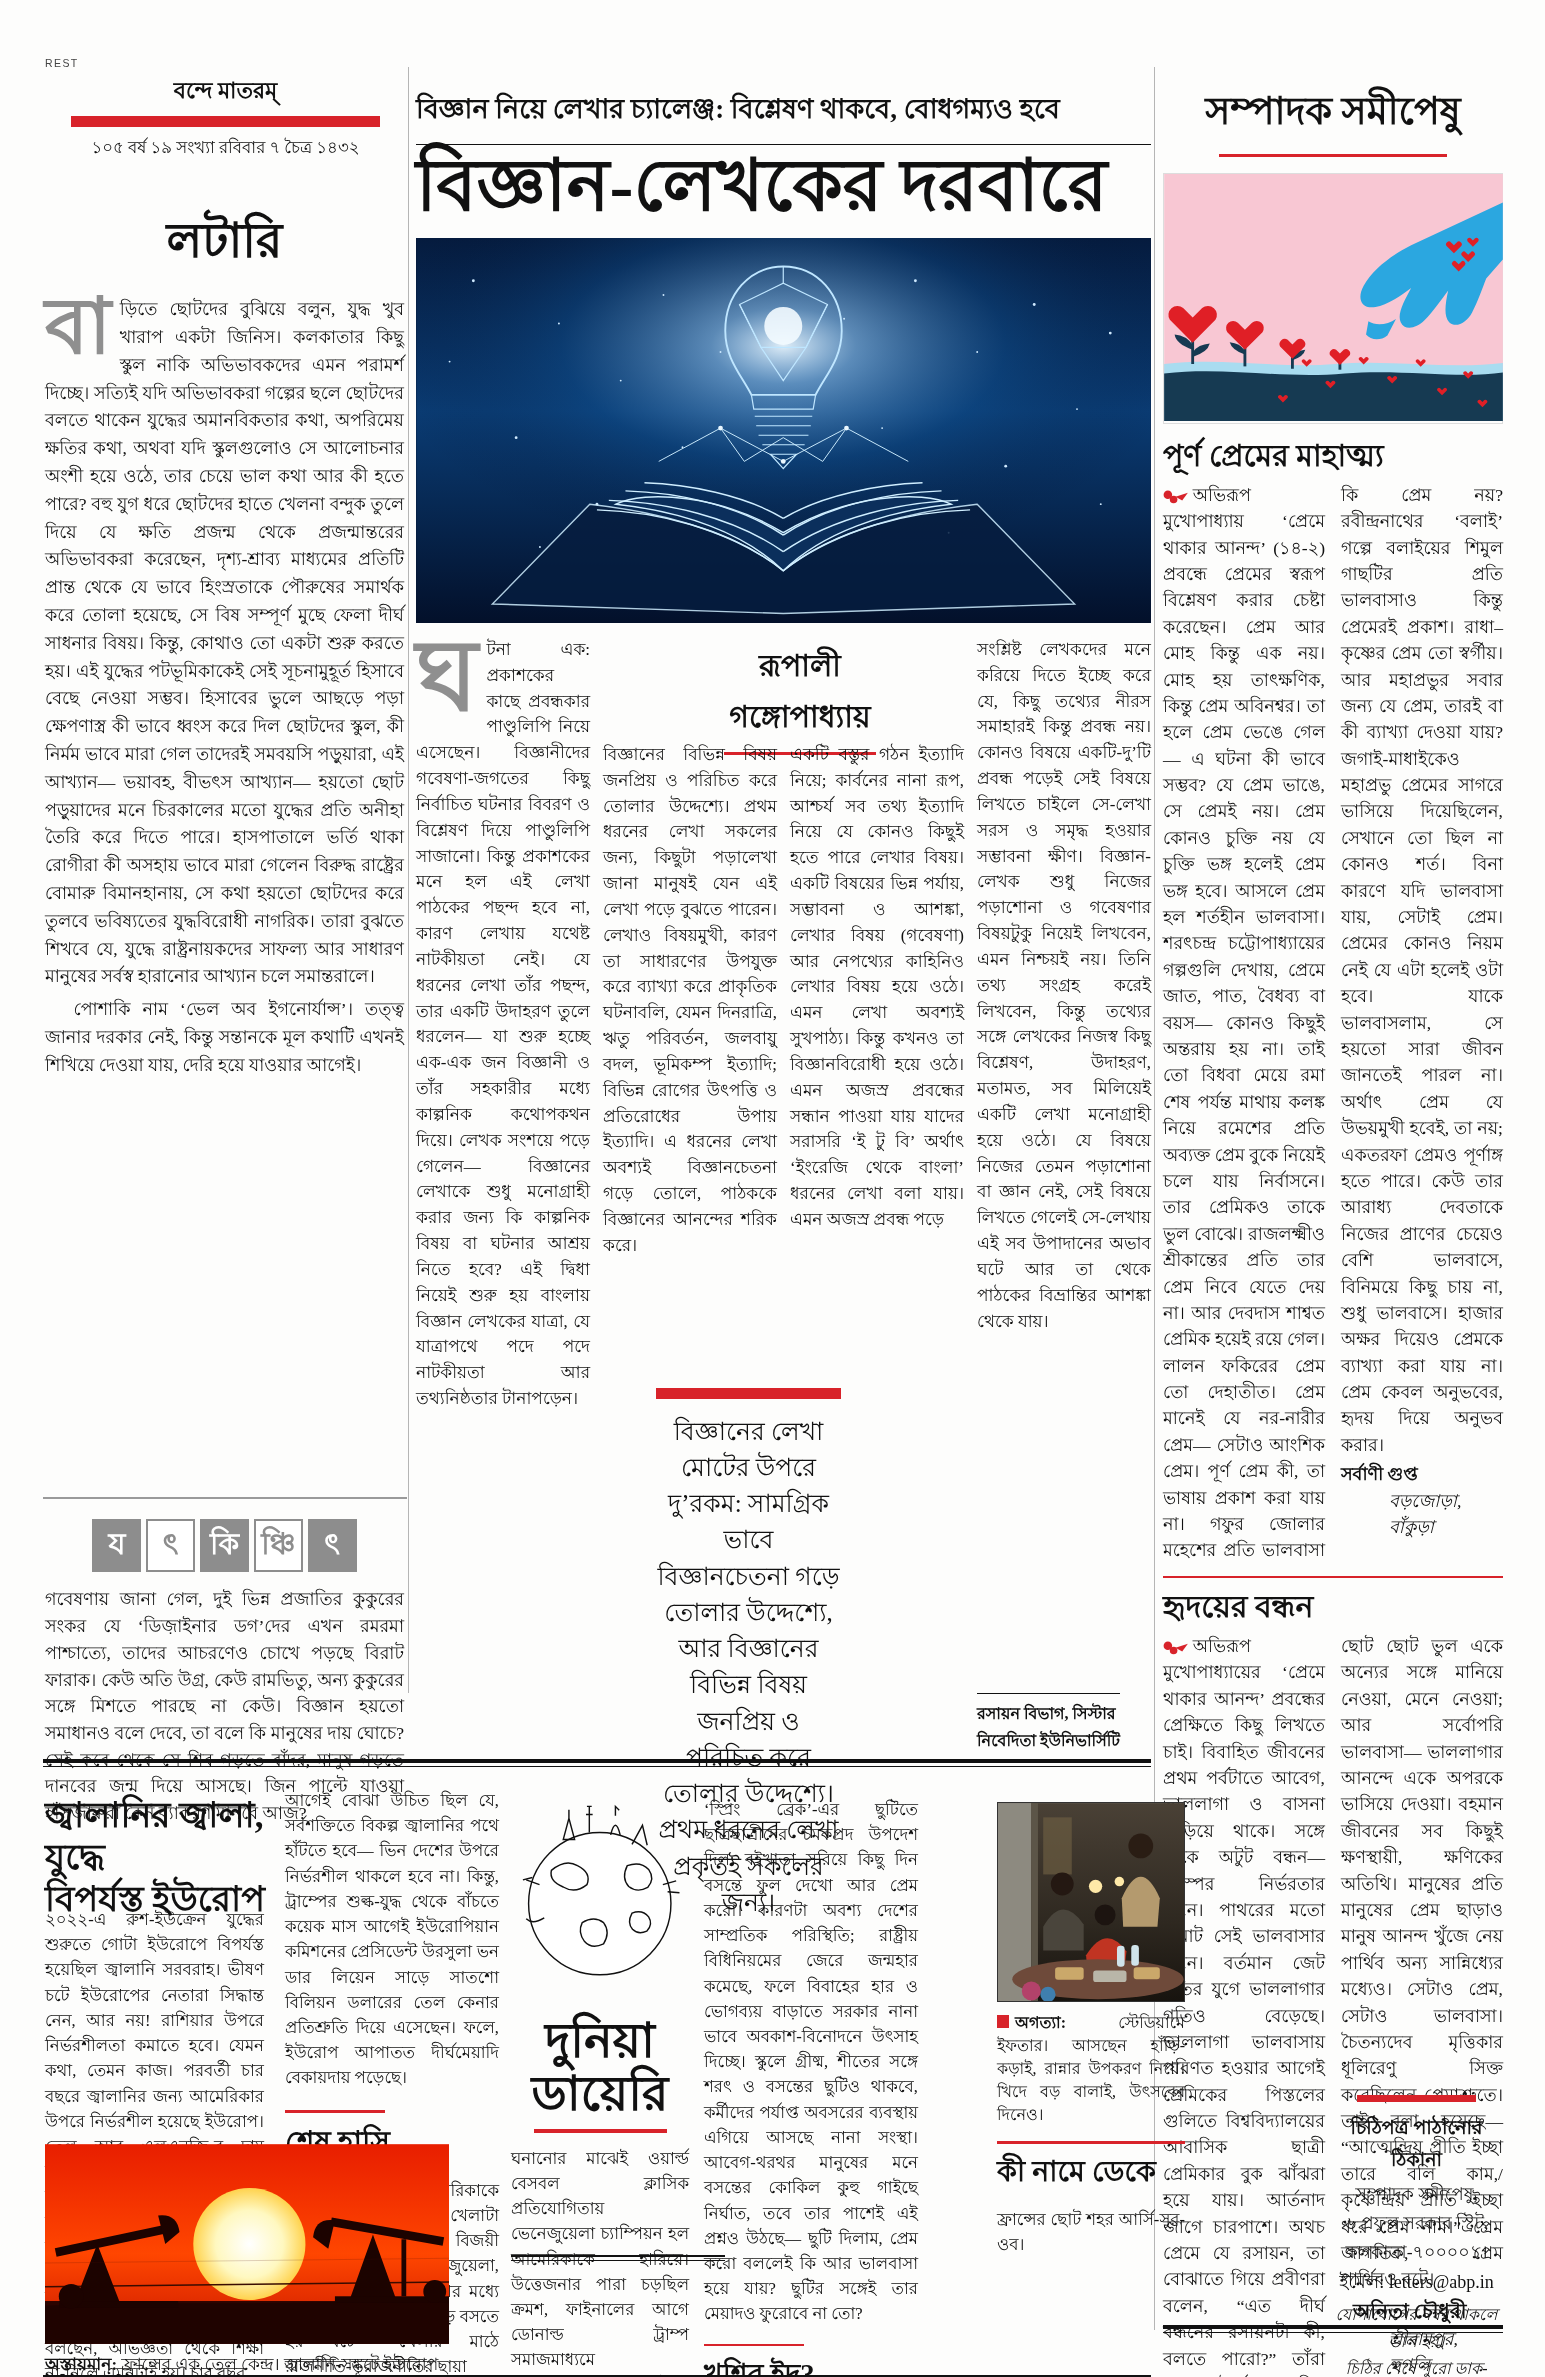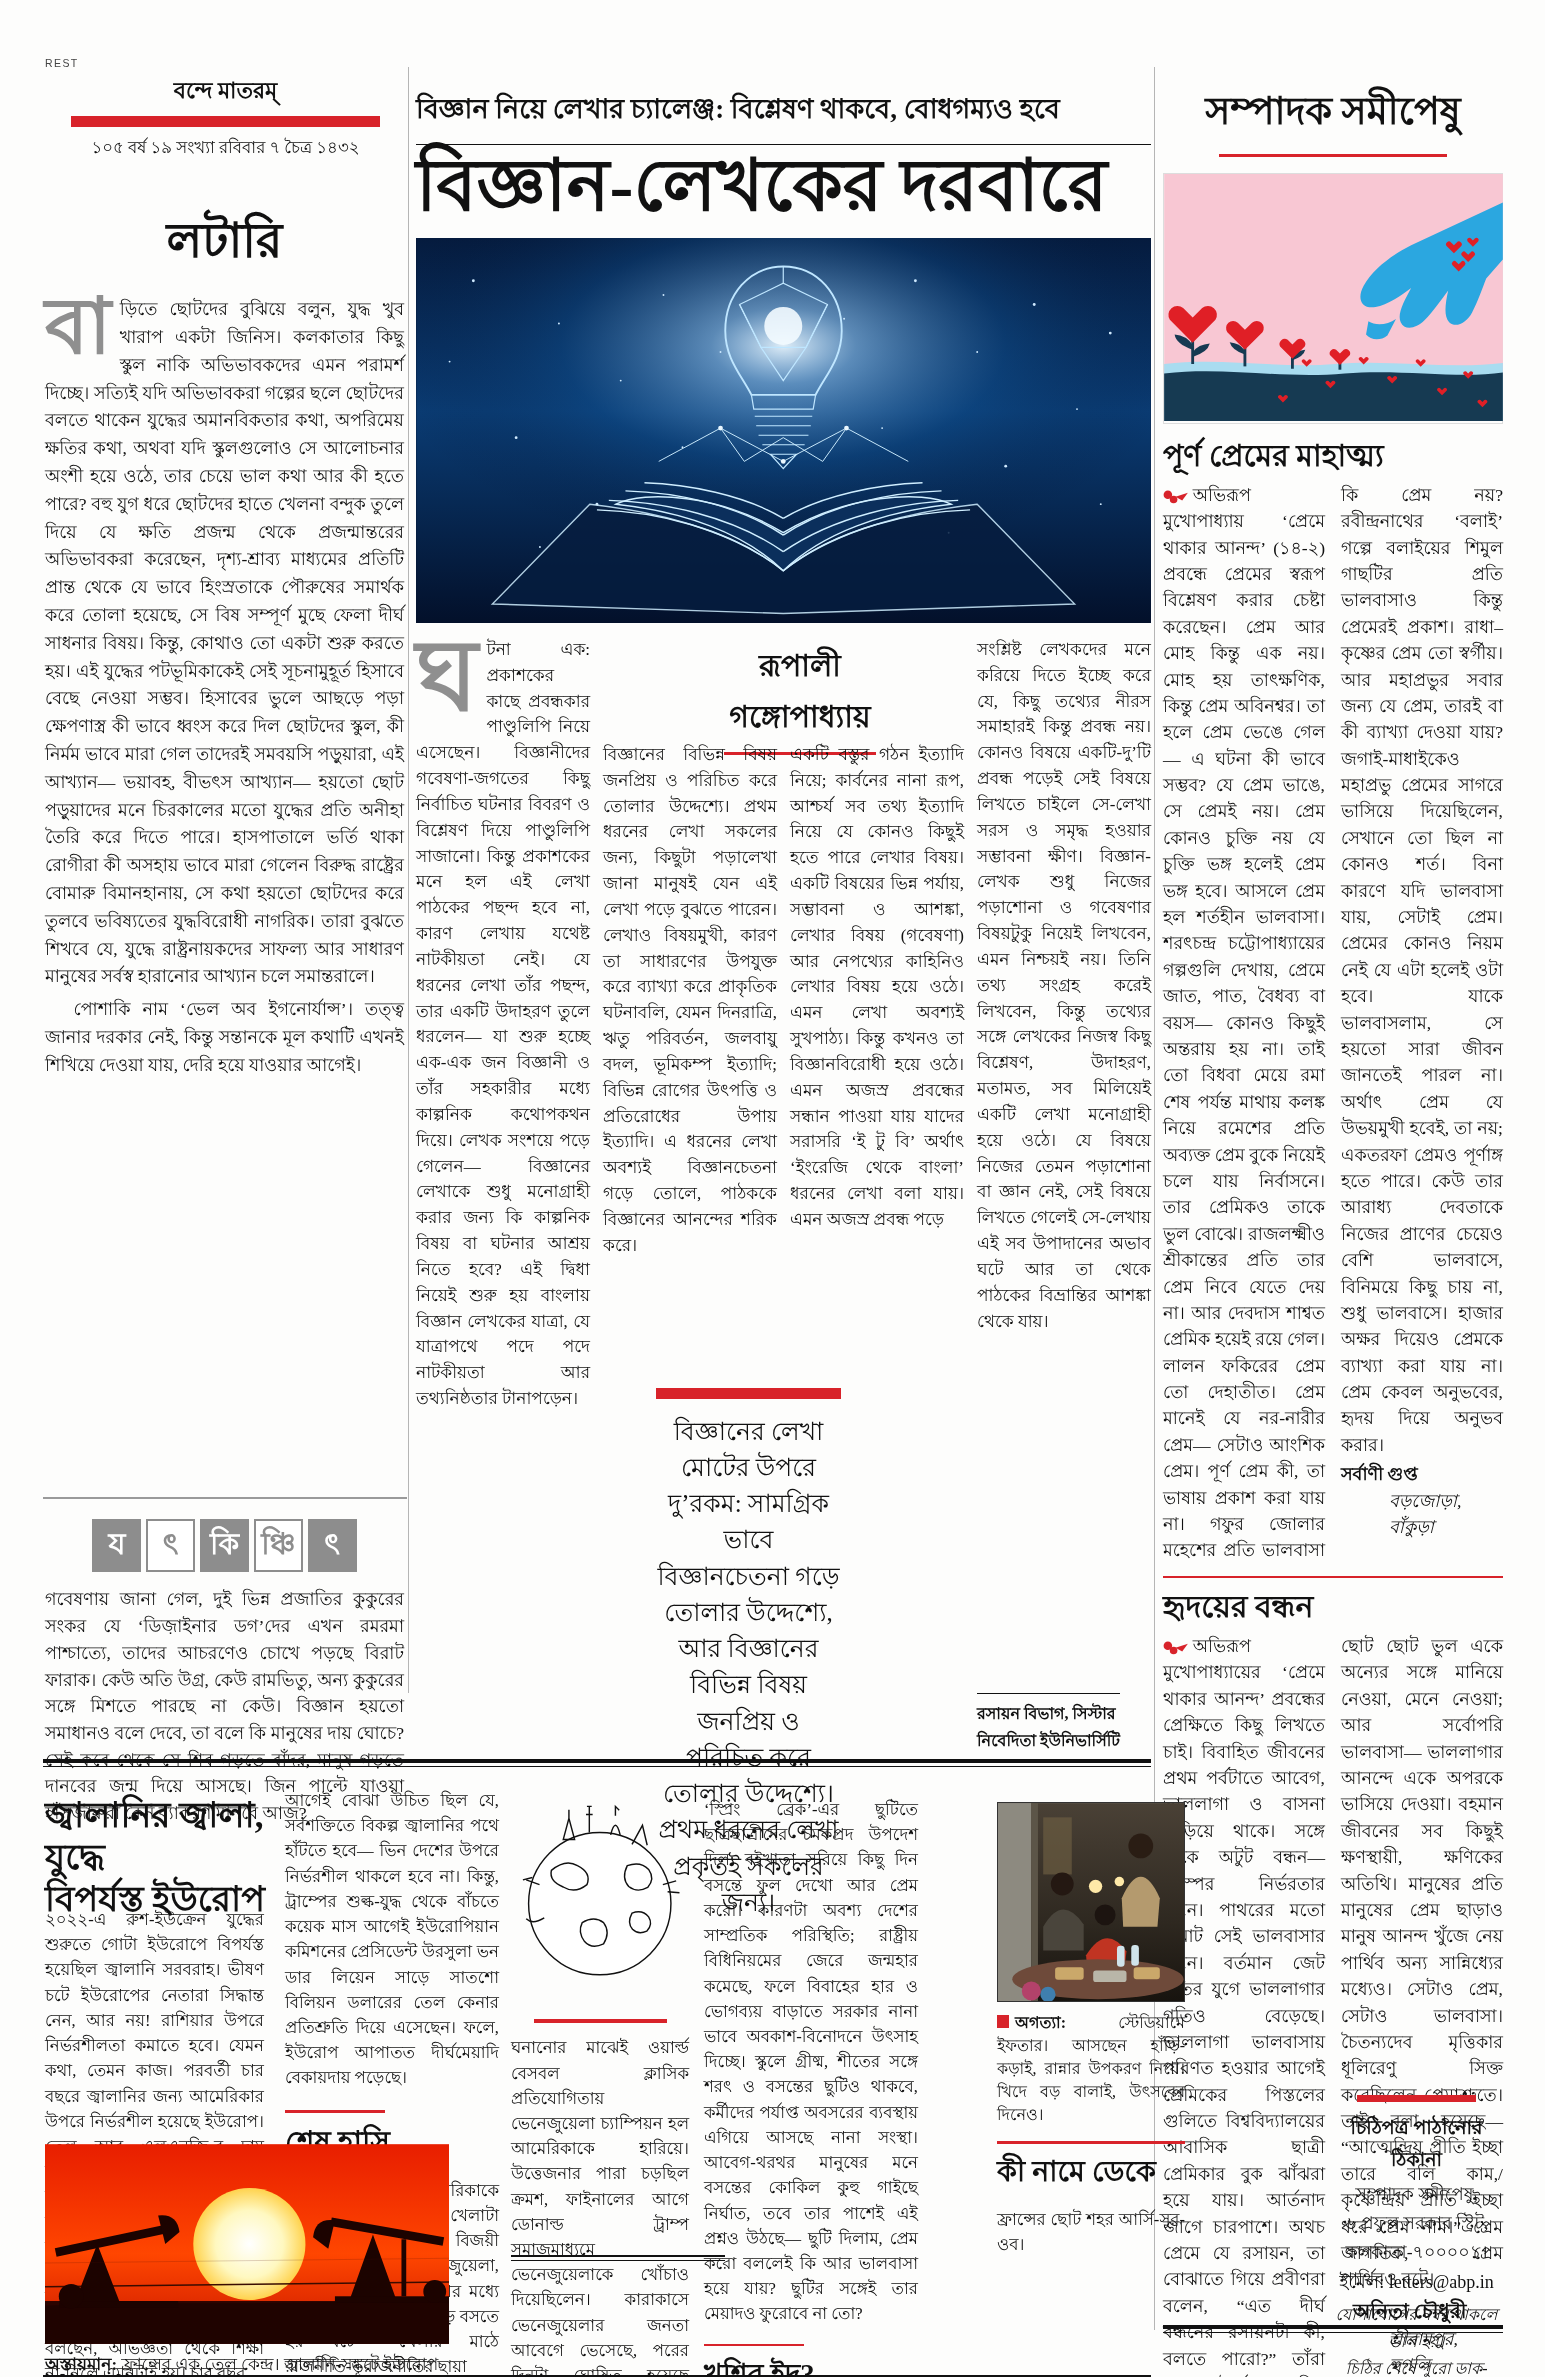--- a/index.html
+++ b/index.html
@@ -336,20 +336,23 @@
 
         <path d="M110 115 l12 -45 l12 45 Z M122 70 l0 -18"></path>
         <path d="M165 100 l0 -55 M158 62 l14 0 M160 45 l10 0"></path>
         <path d="M210 105 q 10 -40 20 0 M220 65 l0 -20 l8 8"></path>
         <path d="M255 125 l22 -40 l10 42"></path>
         <path d="M60 210 l-28 -10 M45 195 l-20 5"></path>
         <path d="M320 210 l28 -8 M330 225 l25 2"></path>
         <path d="M70 280 q -25 15 -38 2"></path>
       </g>
     </svg>
+    <div style="text-align:center; font-size:48px; font-weight:900; line-height:1.1; margin-top:4.8px;">
+      <span>দুনিয়া</span><br><span>ডায়েরি</span>
+    </div>
     <div class="redbar" style="width:133px; height:4.3px; margin:8.6px auto 12.4px auto;"></div>
     <div class="bn-body just" style="font-size:16.6px;">ঘনানোর মাঝেই ওয়ার্ল্ড বেসবল ক্লাসিক প্রতিযোগিতায় ভেনেজুয়েলা চ্যাম্পিয়ন হল আমেরিকাকে হারিয়ে। উত্তেজনার পারা চড়ছিল ক্রমশ, ফাইনালের আগে ডোনাল্ড ট্রাম্প সমাজমাধ্যমে ভেনেজুয়েলাকে খোঁচাও দিয়েছিলেন। কারাকাসে ভেনেজুয়েলার জনতা আবেগে ভেসেছে, পরের দিনটা ঘোষিত হয়েছে ‘জাতীয় আনন্দ দিবস’।</div>
     
     
     
   </div>
   <div class="dbl-rule" style="left:511px; top:2255px; width:214px; border-top-width:2.9px;"></div>
 
   <div class="abs" style="left:704px; top:1797px; width:214px;">
     <div class="bn-body just" style="font-size:16.6px;">‘স্প্রিং ব্রেক’-এর ছুটিতে ছাত্রছাত্রীদের চমকপ্রদ উপদেশ দিল: বইখাতা সরিয়ে কিছু দিন বসন্তে ফুল দেখো আর প্রেম করো। কারণটা অবশ্য দেশের সাম্প্রতিক পরিস্থিতি; রাষ্ট্রীয় বিধিনিয়মের জেরে জন্মহার কমেছে, ফলে বিবাহের হার ও ভোগব্যয় বাড়াতে সরকার নানা ভাবে অবকাশ-বিনোদনে উৎসাহ দিচ্ছে। স্কুলে গ্রীষ্ম, শীতের সঙ্গে শরৎ ও বসন্তের ছুটিও থাকবে, কর্মীদের পর্যাপ্ত অবসরের ব্যবস্থায় এগিয়ে আসছে নানা সংস্থা। আবেগ-থরথর মানুষের মনে বসন্তের কোকিল কুহু গাইছে নির্ঘাত, তবে তার পাশেই এই প্রশ্নও উঠছে— ছুটি দিলাম, প্রেম করো বললেই কি আর ভালবাসা হয়ে যায়? ছুটির সঙ্গেই তার মেয়াদও ফুরোবে না তো?</div>

